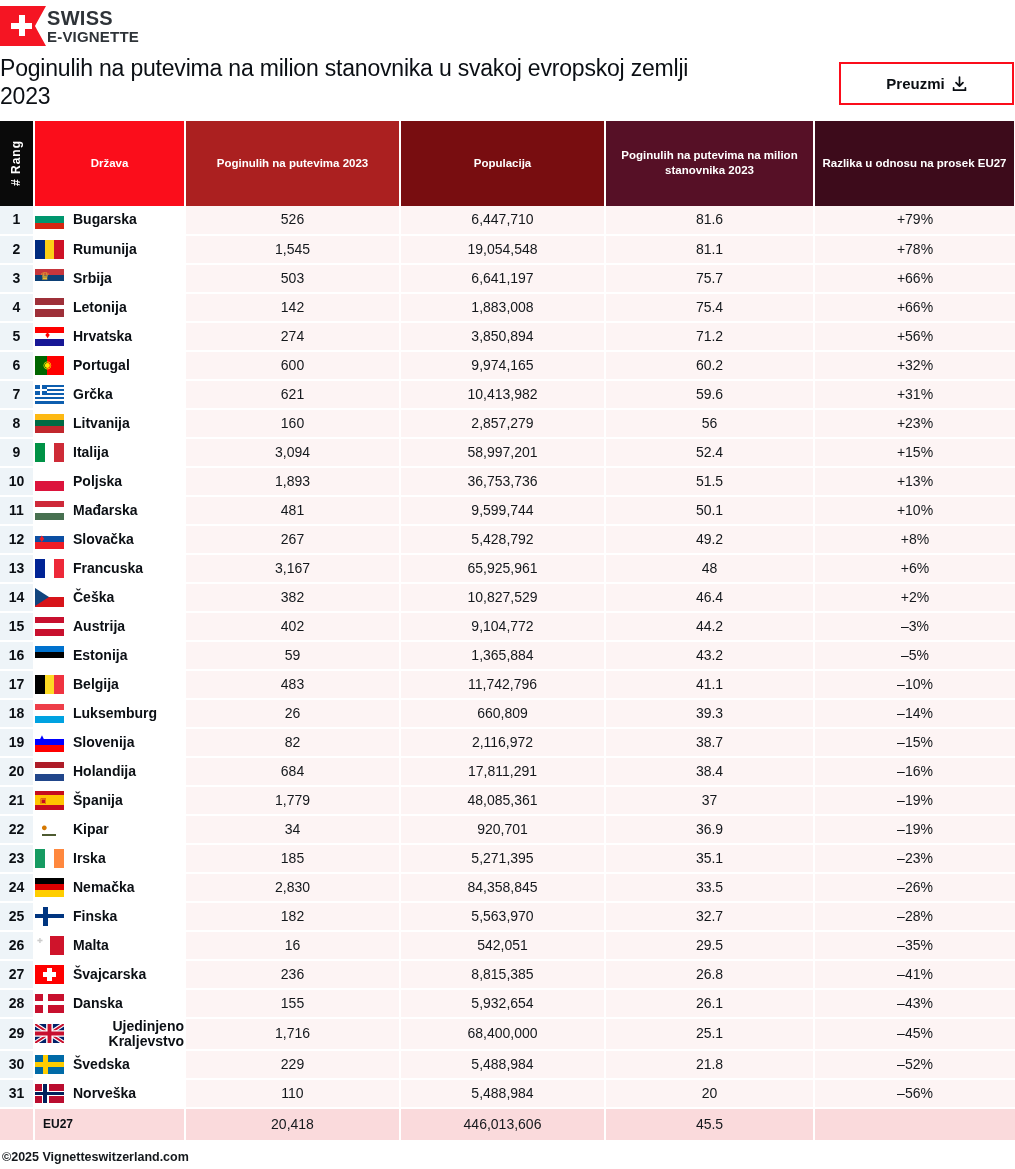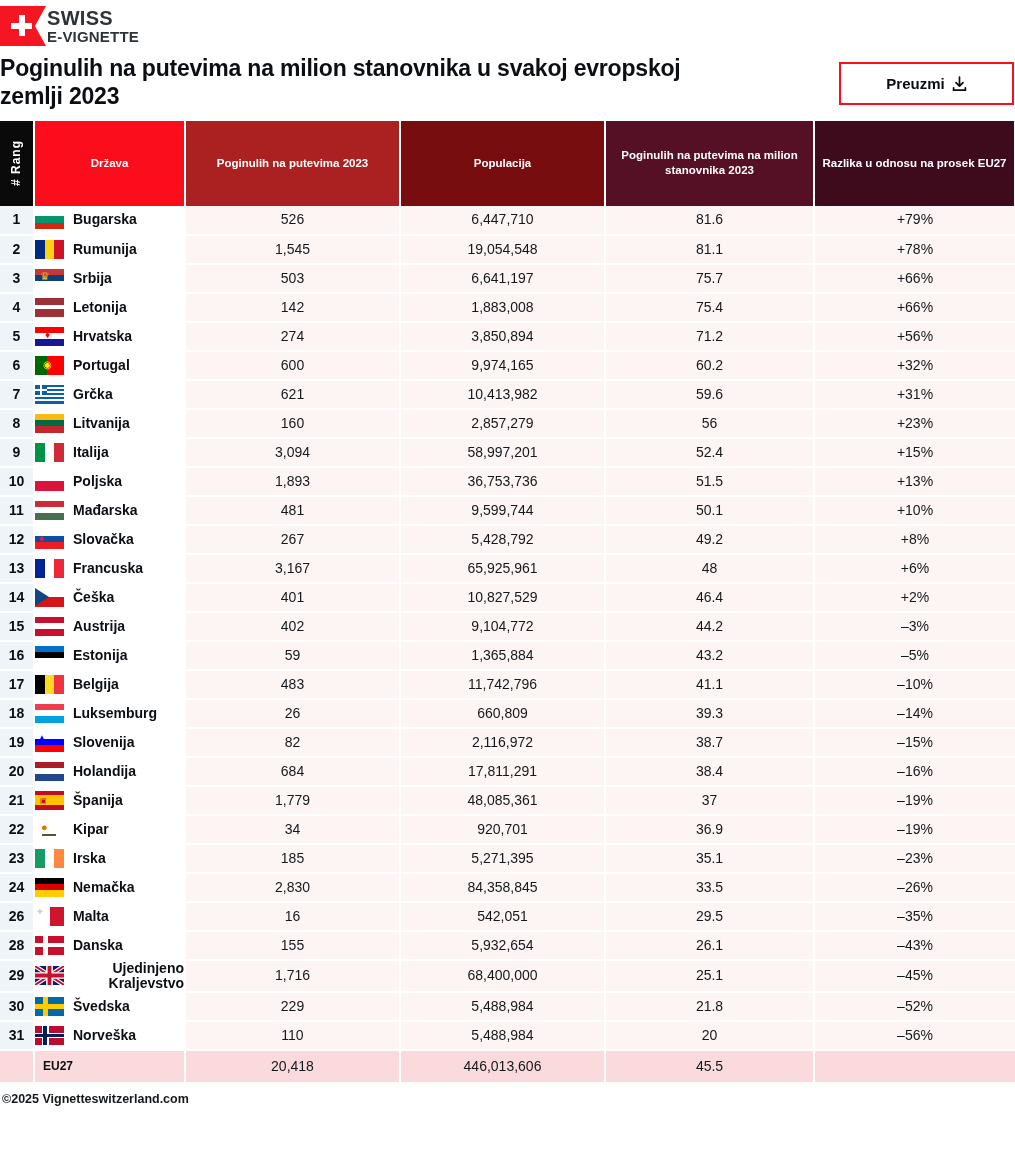--- a/index.html
+++ b/index.html
@@ -68,21 +68,21 @@
   .title-row {
     display: flex;
     align-items: flex-start;
     justify-content: space-between;
     padding: 6px 0 10px 0;
   }
   h1.page-title {
     margin: 0;
     font-size: 23px;
     line-height: 1.23;
-    font-weight: bold;
+    font-weight: normal;
     letter-spacing: -0.2px;
     max-width: 700px;
     color: #0b0f14;
   }
   .download-btn {
     margin-top: 8px;
     margin-right: 1px;
     border: 2px solid #fb0d1b;
     background: #ffffff;
     color: #0b0f14;
@@ -491,21 +491,21 @@
     <td class="country">
       <div class="country-inner">
         <span class="flag">
               <div class="h2t" style="background:#fff"></div>
               <div class="h2b" style="background:#d7141a"></div>
               <div style="position:absolute;left:0;top:0;width:0;height:0;border-top:9.5px solid transparent;border-bottom:9.5px solid transparent;border-left:14px solid #11457e"></div>
             </span>
         <span class="cname">Češka</span>
       </div>
     </td>
-    <td class="num">401</td>
+    <td class="num">382</td>
     <td class="num">10,827,529</td>
     <td class="num">46.4</td>
     <td class="num">+2%</td>
   </tr>
       <tr class="data-row">
     <td class="rank">15</td>
     <td class="country">
       <div class="country-inner">
         <span class="flag">
               <div class="h3 t" style="background:#c8102e"></div>
@@ -668,35 +668,69 @@
             </span>
         <span class="cname">Nemačka</span>
       </div>
     </td>
     <td class="num">2,830</td>
     <td class="num">84,358,845</td>
     <td class="num">33.5</td>
     <td class="num">–26%</td>
   </tr>
       <tr class="data-row">
+    <td class="rank">25</td>
+    <td class="country">
+      <div class="country-inner">
+        <span class="flag">
+              <div style="position:absolute;inset:0;background:#fff"></div>
+              <div style="position:absolute;left:0;top:38%;width:100%;height:24%;background:#003580"></div>
+              <div style="position:absolute;left:26%;top:0;width:20%;height:100%;background:#003580"></div>
+            </span>
+        <span class="cname">Finska</span>
+      </div>
+    </td>
+    <td class="num">182</td>
+    <td class="num">5,563,970</td>
+    <td class="num">32.7</td>
+    <td class="num">–28%</td>
+  </tr>
+      <tr class="data-row">
     <td class="rank">26</td>
     <td class="country">
       <div class="country-inner">
         <span class="flag">
               <div style="position:absolute;left:0;top:0;width:50%;height:100%;background:#fff"></div>
               <div style="position:absolute;left:50%;top:0;width:50%;height:100%;background:#cf142b"></div>
               <div class="emblem" style="left:2px;top:1px;color:#ccc;font-size:7px">✚</div>
             </span>
         <span class="cname">Malta</span>
       </div>
     </td>
     <td class="num">16</td>
     <td class="num">542,051</td>
     <td class="num">29.5</td>
     <td class="num">–35%</td>
+  </tr>
+      <tr class="data-row">
+    <td class="rank">27</td>
+    <td class="country">
+      <div class="country-inner">
+        <span class="flag">
+              <div style="position:absolute;inset:0;background:#ff0000"></div>
+              <div style="position:absolute;left:12px;top:3px;width:5px;height:13px;background:#fff"></div>
+              <div style="position:absolute;left:8px;top:7px;width:13px;height:5px;background:#fff"></div>
+            </span>
+        <span class="cname">Švajcarska</span>
+      </div>
+    </td>
+    <td class="num">236</td>
+    <td class="num">8,815,385</td>
+    <td class="num">26.8</td>
+    <td class="num">–41%</td>
   </tr>
       <tr class="data-row">
     <td class="rank">28</td>
     <td class="country">
       <div class="country-inner">
         <span class="flag">
               <div style="position:absolute;inset:0;background:#c8102e"></div>
               <div style="position:absolute;left:0;top:40%;width:100%;height:22%;background:#fff"></div>
               <div style="position:absolute;left:26%;top:0;width:18%;height:100%;background:#fff"></div>
             </span>

